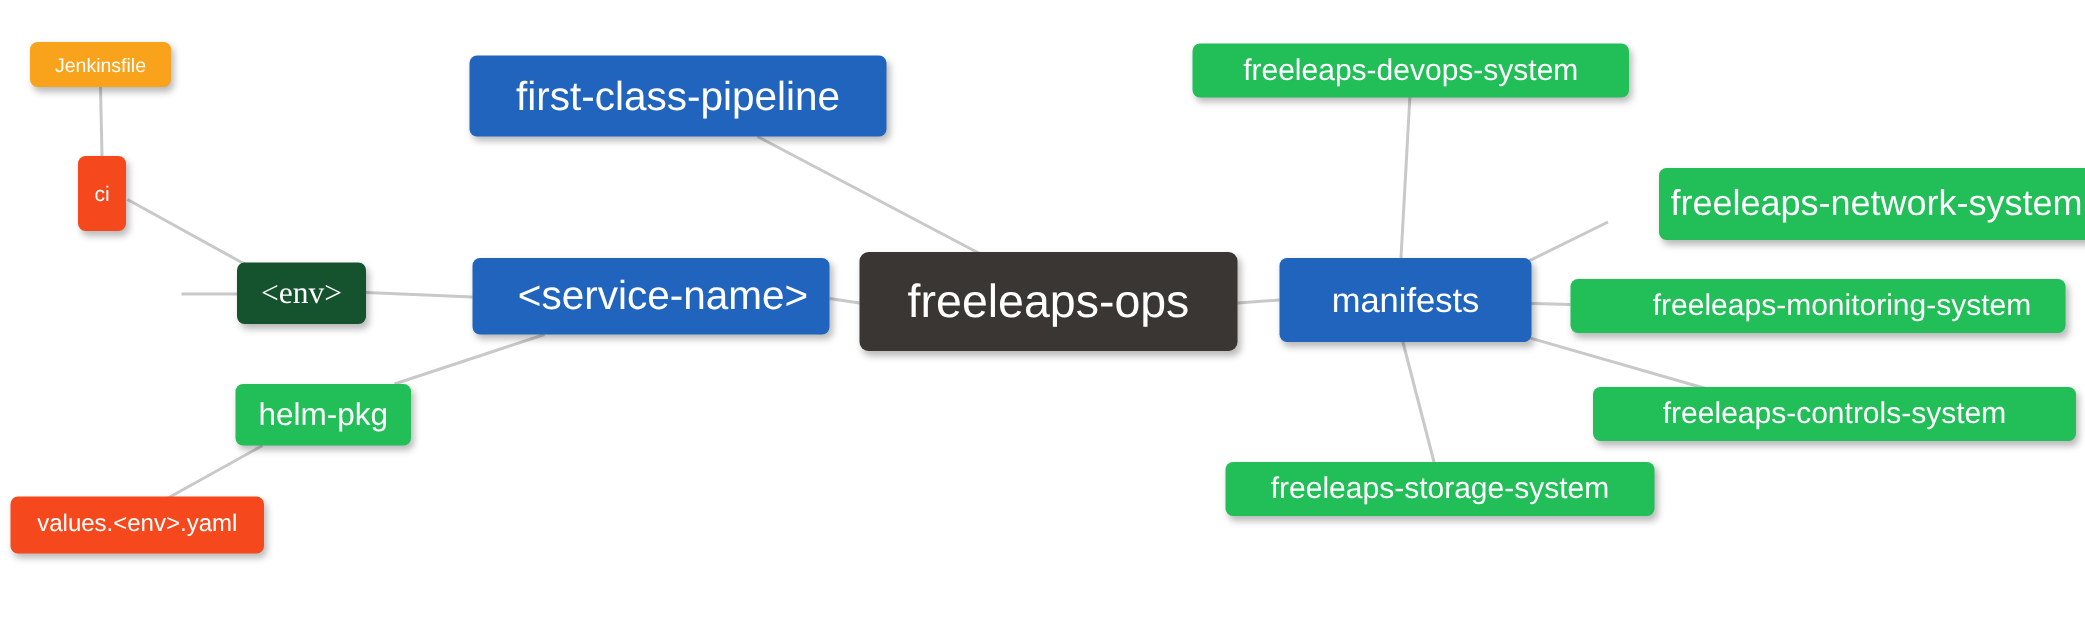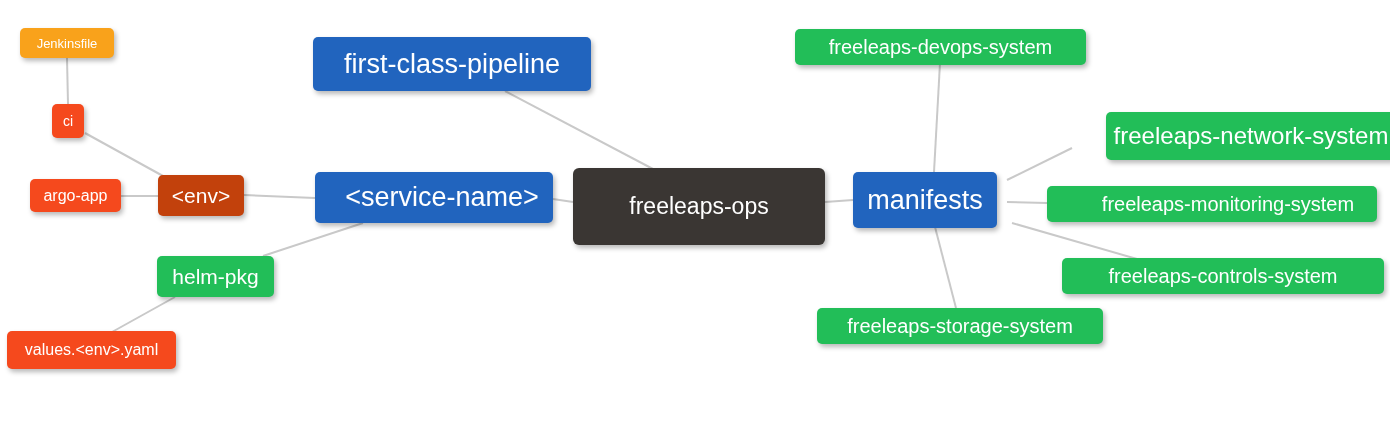--- a/index.html
+++ b/index.html
@@ -34,29 +34,29 @@
     box-shadow: 2px 3px 5px rgba(0,0,0,0.28);
     white-space: nowrap;
     box-sizing: border-box;
     cursor: default;
     user-select: none;
   }
   .node.root { border-radius: 6px; }
 
   
   .n-jenkinsfile { left: 20px;  top: 28px;  width: 94px;  height: 30px; font-size: 13px; }
-  .n-ci          { left: 52px;  top: 104px; width: 32px;  height: 34px; font-size: 14px; }
+  .n-ci          { left: 52px;  top: 104px; width: 32px;  height: 50px; font-size: 14px; }
   .n-argo-app    { left: 30px;  top: 179px; width: 91px;  height: 33px; font-size: 16px; }
   .n-env         { left: 158px; top: 175px; width: 86px;  height: 41px; font-size: 21px; }
   .n-helm-pkg    { left: 146px; top: 256px; width: 117px; height: 41px; font-size: 21px; margin-left: 11px; }
   .n-values      { left: 7px;   top: 331px; width: 169px; height: 38px; font-size: 16px; }
   .n-fcp         { left: 313px; top: 37px;  width: 278px; height: 54px; font-size: 27px; }
   .n-service     { left: 315px; top: 172px; width: 238px; height: 51px; font-size: 27px; }
-  .n-root        { left: 573px; top: 168px; width: 252px; height: 77px; font-size: 23px; }
-  .n-manifests   { left: 853px; top: 172px; width: 144px; height: 56px; font-size: 27px; }
+  .n-root        { left: 573px; top: 168px; width: 252px; height: 66px; font-size: 31px; }
+  .n-manifests   { left: 853px; top: 172px; width: 168px; height: 56px; font-size: 23px; }
   .n-devops      { left: 795px; top: 29px;  width: 291px; height: 36px; font-size: 20px; }
   .n-network     { left: 1106px;top: 112px; width: 290px; height: 48px; font-size: 24px; }
   .n-monitoring  { left: 1047px;top: 186px; width: 330px; height: 36px; font-size: 20px; padding-left: 32px; }
   .n-controls    { left: 1062px;top: 258px; width: 322px; height: 36px; font-size: 20px; }
   .n-storage     { left: 817px; top: 308px; width: 286px; height: 36px; font-size: 20px; }
 </style>
 </head>
 <body>
 
 <div class="canvas">
@@ -73,22 +73,21 @@
       <line x1="825" y1="202" x2="853" y2="200" stroke="#C9C9C9" stroke-width="2"></line>
       <line x1="934" y1="172" x2="940" y2="63" stroke="#C9C9C9" stroke-width="2"></line>
       <line x1="1007" y1="180" x2="1072" y2="148" stroke="#C9C9C9" stroke-width="2"></line>
       <line x1="1007" y1="202" x2="1047" y2="203" stroke="#C9C9C9" stroke-width="2"></line>
       <line x1="1012" y1="223" x2="1137" y2="259" stroke="#C9C9C9" stroke-width="2"></line>
       <line x1="935" y1="227" x2="956" y2="308" stroke="#C9C9C9" stroke-width="2"></line>
     </svg>
 
   <div class="node n-jenkinsfile" style="background: rgb(249, 162, 27);">Jenkinsfile</div>
   <div class="node n-ci" style="background: rgb(245, 73, 29);">ci</div>
-  <div class="node n-argo-app" style="background: rgb(245, 73, 29);">argo-app</div>
-  <div class="node n-env" style="background: #c2410c;">&lt;env&gt;</div>
+  <div class="node n-env" style="background: #14532d; font-family: Liberation Serif, serif;">&lt;env&gt;</div>
   <div class="node n-helm-pkg" style="background: rgb(34, 190, 88);">helm-pkg</div>
   <div class="node n-values" style="background: rgb(245, 73, 29);">values.&lt;env&gt;.yaml</div>
   <div class="node n-fcp" style="background: rgb(33, 100, 190);">first-class-pipeline</div>
   <div class="node n-service" style="background: rgb(33, 100, 190); padding-left: 16px;">&lt;service-name&gt;</div>
   <div class="node n-root root" style="background: rgb(58, 54, 51);">freeleaps-ops</div>
   <div class="node n-manifests" style="background: rgb(33, 100, 190);">manifests</div>
   <div class="node n-devops" style="background: rgb(34, 190, 88);">freeleaps-devops-system</div>
   <div class="node n-network" style="background: rgb(34, 190, 88);">freeleaps-network-system</div>
   <div class="node n-monitoring" style="background: rgb(34, 190, 88);">freeleaps-monitoring-system</div>
   <div class="node n-controls" style="background: rgb(34, 190, 88);">freeleaps-controls-system</div>

